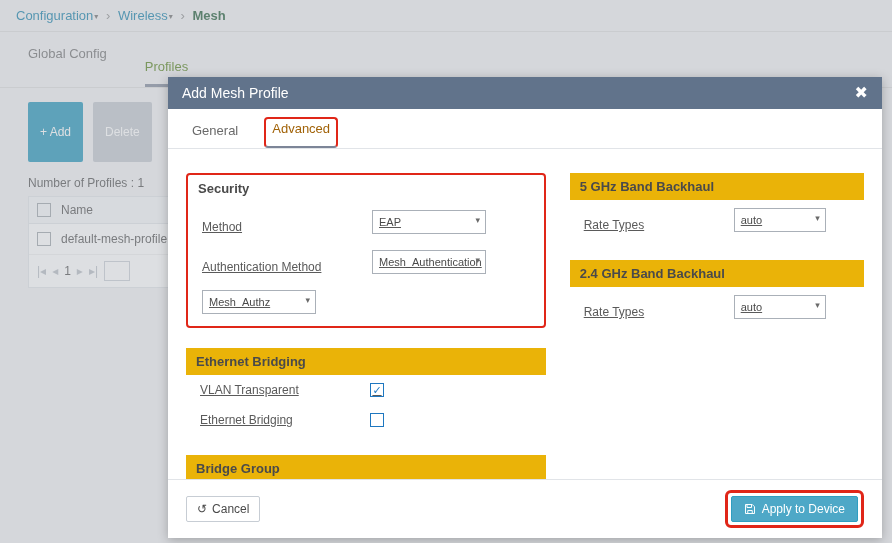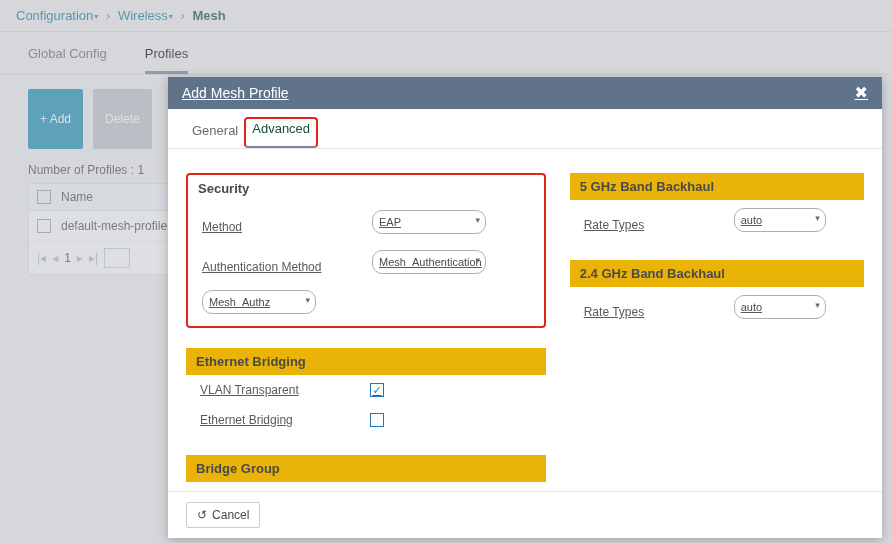--- a/index.html
+++ b/index.html
@@ -28,21 +28,21 @@
   .crumb-caret { font-size: 8px; vertical-align: middle; color: #6a6a6a; margin-left:1px;}
   .breadcrumb .current { color: #14532d; font-weight: bold; }
   .tabs-back {
     display: flex;
     gap: 38px;
     padding: 14px 28px 0 28px;
     border-bottom: 1px solid #dcdcdc;
     font-size: 13px;
   }
   .tabs-back .tab { padding-bottom: 10px; color: #6a6a6a; }
-  .tabs-back .tab.active { color: #000000; border-bottom: 3px solid #7c8597; }
+  .tabs-back .tab.active { color: #4d7c0f; border-bottom: 3px solid #7c8597; margin-top: 13px; }
   .toolbar-back { padding: 14px 28px; display:flex; gap:10px;}
   .btn-add-back { background:#1991b6; color:#fff; border:none; border-radius:2px; padding:23px 12px; font-size:12px;}
   .btn-del-back { background:#bfc5cc; color:#fff; border:none; border-radius:2px; padding:5px 12px; font-size:12px;}
   .profiles-count { padding: 0 28px 6px 28px; font-size:12px; color:#4a4a4a;}
   .table-back { margin: 0 28px; border:1px solid #e1e4e8; background:#fff; font-size:12px; }
   .table-back .th-row { background:#f5f6f8; border-bottom:1px solid #e1e4e8; padding:6px 8px; display:flex; align-items:center;}
   .table-back .td-row { padding:8px; display:flex; align-items:center; border-bottom:1px solid #eee;}
   .chk-back { width:14px; height:14px; border:1px solid #9aa0a6; margin-right:10px; }
   .pager-back { display:flex; align-items:center; gap:6px; padding:6px 8px; color:#9aa0a6; font-size:12px;}
   .pager-back .btn {color:#b5bbc2;}
@@ -63,32 +63,32 @@
     background: #fff;
     box-shadow: 0 2px 10px rgba(0,0,0,0.25);
     display:flex; flex-direction:column;
     overflow:hidden;
   }
   .modal-header {
     background: #61738b;
     color: #fff;
     padding: 8px 14px;
     font-size: 14px;
-    display:flex; justify-content:space-between; align-items:center;text-decoration:underline;
+    display:flex; justify-content:space-between; align-items:center;
   }
   .modal-close { color:#fff; font-size:16px; cursor:pointer; line-height:1;}
   .modal-tabs {
-    display:flex; 
+    display:flex; gap:20px;
     padding: 10px 18px 0 18px;
     border-bottom: 1px solid #e1e4e8;
     font-size:13px;
     color:#6a6a6a;
   }
   .modal-tabs .mtab { padding:4px 6px 10px 6px; cursor:pointer; }
-  .modal-tabs .mtab.active { color:#14532d; border-bottom:2px solid #7c8597;}
+  .modal-tabs .mtab.active { color:#a16207; border-bottom:2px solid #7c8597;}
   .highlight-tab { border:2px solid #e02618; border-radius:4px; padding:2px 6px 8px 6px !important; margin-top:-2px; }
   .modal-body {
     flex:1; overflow:auto;
     padding: 4px 18px 0 18px;
     display:flex; gap:24px;
   }
   .col-left { flex:1 1 55%; }
   .col-right { flex:1 1 45%; }
 
   .section { margin-top:20px; }
@@ -107,21 +107,21 @@
   .row {
     display:flex; align-items:flex-end;
     padding: 8px 14px;
     font-size:12px;
     color:#5a5a5a;
     text-decoration:underline;
   }
   .row .label { width:170px; }
   .select {
     width:114px; height:24px;
-    border:1px solid #aab0b8; border-radius:10px;
+    border:1px solid #aab0b8; border-radius:0;
     background:#fff;
     padding:0 18px 0 6px;
     font-size:11px; color:#4a4a4a;
     position:relative;
     display:inline-flex; align-items:center;
   }
   .select::after {
     content:"▾"; position:absolute; right:5px; top:4px; font-size:9px; color:#6a6a6a;
   }
   .select.sm { width:92px; }
@@ -287,14 +287,22 @@
         </div>
       </div>
     </div>
   </div>
 
   <div class="modal-footer">
     <button class="btn-cancel">
       <span>↺</span>
       <span>Cancel</span>
     </button>
+    <span class="apply-wrap">
+      <button class="btn-apply">
+        <svg class="icon-save" viewBox="0 0 16 16">
+            <path fill="none" stroke="#fff" stroke-width="1.3" d="M2 2h9l3 3v9H2z M4 2v4h6V2 M5 14v-4h6v4"></path>
+          </svg>
+        <span>Apply to Device</span>
+      </button>
+    </span>
   </div>
 </div>
 
 </body></html>

